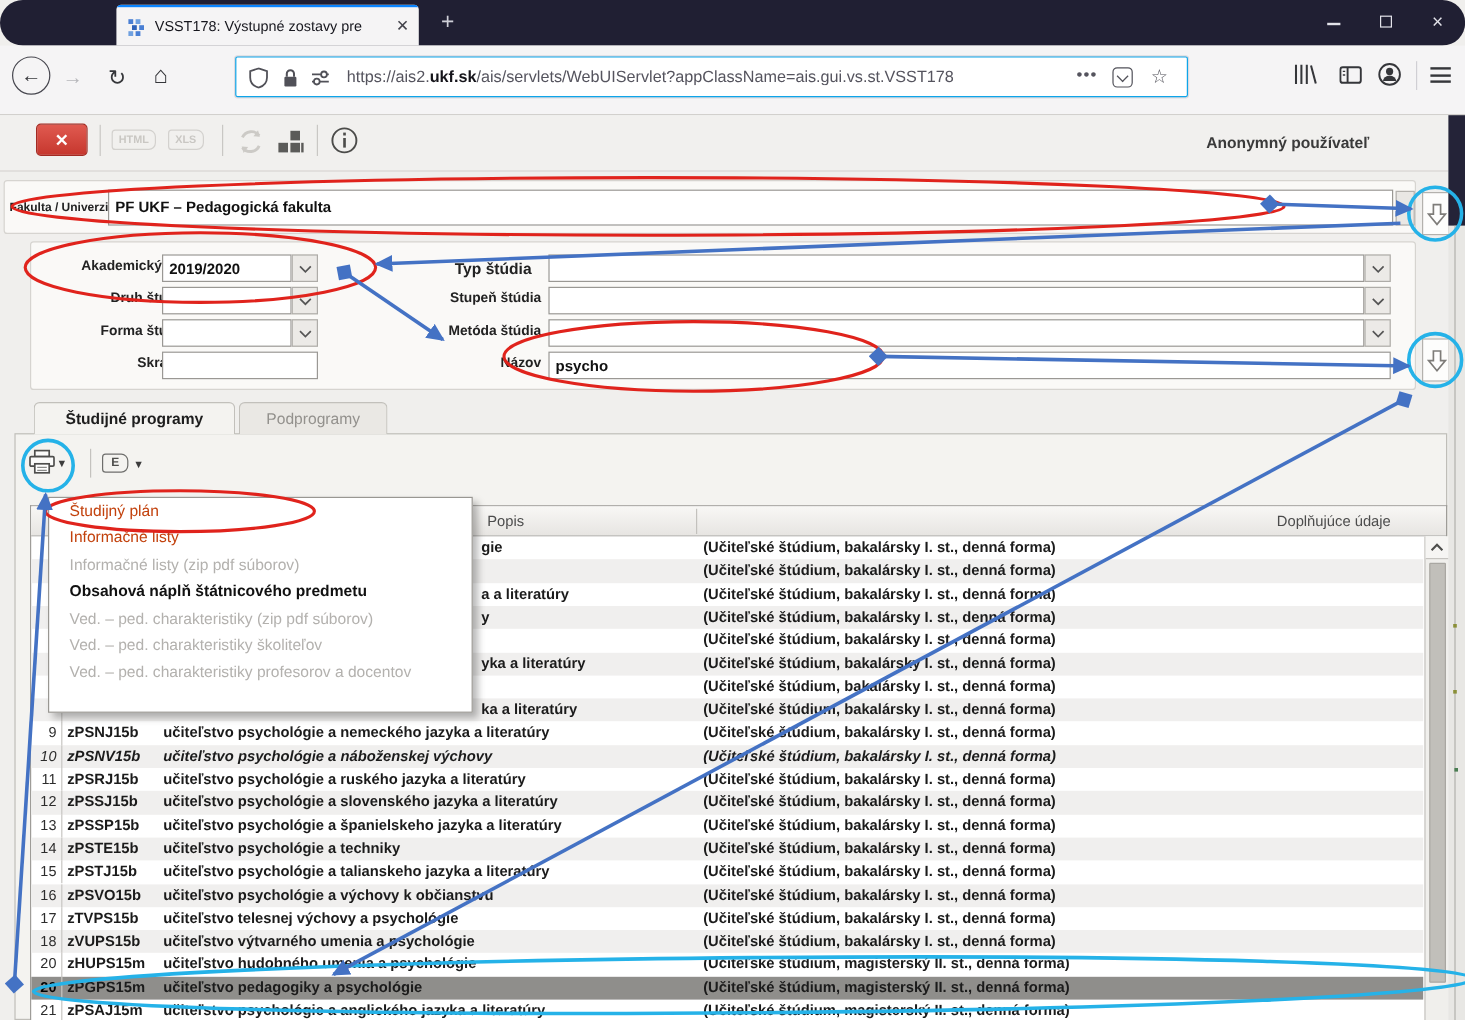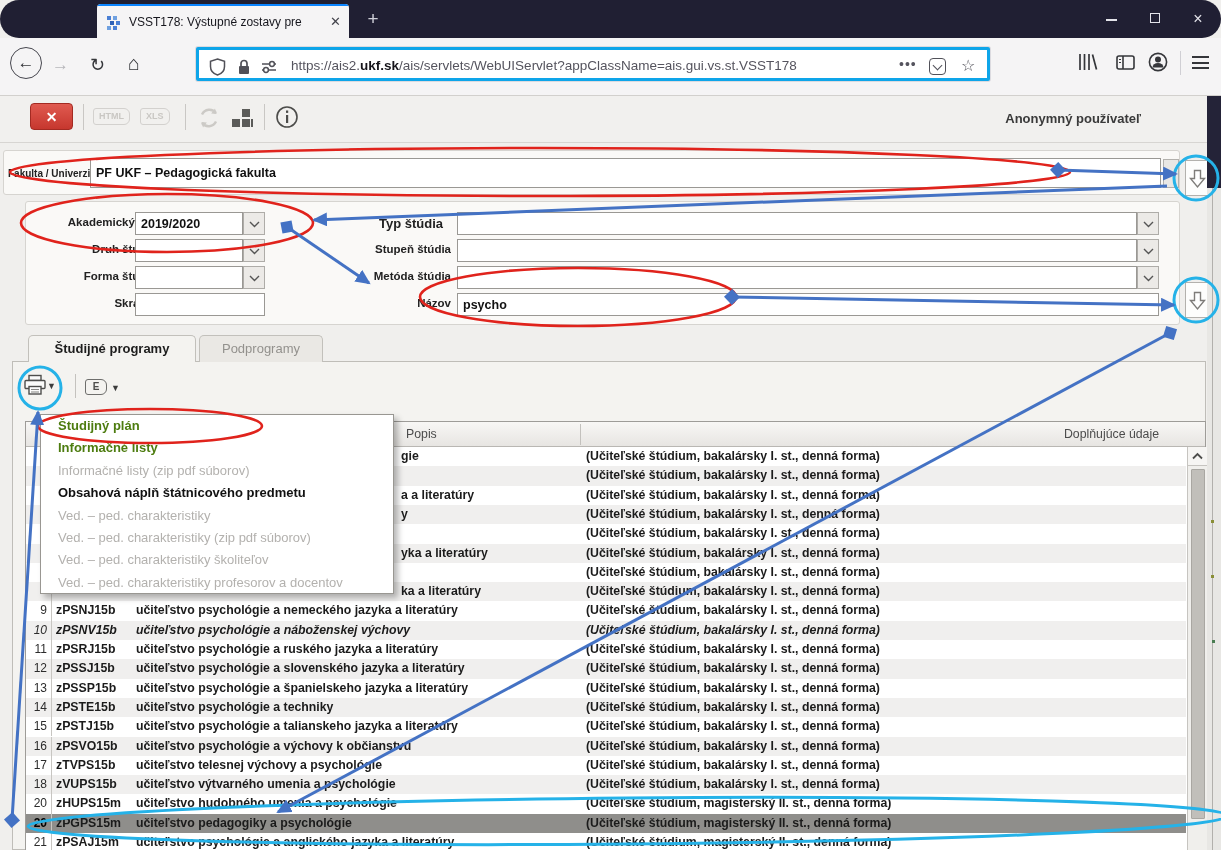--- a/index.html
+++ b/index.html
@@ -22,21 +22,21 @@
   .wmax-g { position:absolute; left:14px; top:13px; width:10px; height:10px; border:1.6px solid #e3e3ea; }
   .wclose-g { color:#e3e3ea; font-size:16px; line-height:38px; }
 
   
   .navbar { position:absolute; left:0; top:38px; width:1221px; height:58px; background:#f5f4f5; border-bottom:1px solid #d2d0cd; }
   .navic { position:absolute; top:0; color:#35363a; }
   .backbtn { left:10px; top:9px; width:32px; height:32px; border:1.6px solid #47474f; border-radius:50%; text-align:center; line-height:29px; font-size:17px; color:#35363a; }
   .fwd { left:52px; top:17px; font-size:17px; color:#b6b6ba; }
   .reload { left:90px; top:16px; font-size:18px; }
   .homeic { left:128px; top:14px; font-size:20px; }
-  .urlbar { position:absolute; left:196px; top:9px; width:794px; height:34px; background:#fff; border:3px solid #0ea5e9; border-radius:2px; box-shadow:0 0 0 1px #dcdbe0; }
+  .urlbar { position:absolute; left:196px; top:9px; width:794px; height:34px; background:#fff; border:1px solid #0ea5e9; border-radius:2px; box-shadow:0 0 0 1px #dcdbe0; }
   .urlbar svg { position:absolute; top:8px; }
   .url-text { position:absolute; left:92px; top:8px; font-size:13.5px; color:#55545e; white-space:nowrap; width:600px; overflow:hidden; }
   .url-text b { color:#15141a; }
   .url-ellip { position:absolute; left:700px; top:6px; color:#55545e; font-size:14px; letter-spacing:1px; }
   .pocketic { position:absolute; left:730px; top:8px; width:17px; height:17px; border:1.6px solid #515159; border-radius:4px; }
   .pocketic:after { content:""; position:absolute; left:3.5px; top:3px; width:6px; height:6px; border:1.6px solid #515159; border-top:none; border-right:none; transform:rotate(-45deg); }
   .staric { position:absolute; left:762px; top:6px; font-size:16px; color:#515159; }
   .navsep { position:absolute; left:1180px; top:13px; width:1px; height:24px; background:#d0cfd4; }
   .burger { position:absolute; left:1192px; top:18px; width:17px; height:13px; }
   .burger i { position:absolute; left:0; width:17px; height:2px; background:#35363a; }
@@ -89,21 +89,21 @@
   .c-desc { left:110px; font-weight:600; }
   .c-desc.frag { left:375px; }
   .c-extra { left:560px; font-weight:600; }
   .vscroll { position:absolute; left:1161px; top:25px; width:20px; height:404px; background:#f0efec; border-left:1px solid #c6c4c0; }
   .vs-up { position:absolute; left:0; top:0; width:19px; height:19px; background:#f6f5f3; border-bottom:1px solid #c6c4c0; }
   .vs-thumb { position:absolute; left:2.5px; top:22px; width:14px; height:350px; background:#c1bfba; border:1px solid #a9a7a2; border-radius:1px; }
 
   
   .pmenu { position:absolute; left:40px; top:414px; width:354px; height:180px; background:#fff; border:1px solid #999792; box-shadow:4px 4px 6px rgba(0,0,0,0.28); z-index:60; }
   .pmenu-item { height:22.4px; line-height:22.4px; padding-left:17px; font-size:13px; white-space:nowrap; }
-  .pmenu-item.normal { color:#4d7c0f; font-weight:700; }
+  .pmenu-item.normal { color:#c2410c; font-weight:400; }
   .pmenu-item.bold { color:#111; font-weight:bold; }
   .pmenu-item.disabled { color:#b3b1ae; font-weight:normal; }
 
   
   .rstrip { position:absolute; left:1207px; top:96px; width:14px; height:754px; background:#e8e7e4; }
   .rstrip-dark { position:absolute; left:0; top:0; width:14px; height:92px; background:#242338; }
   .rstrip-line { position:absolute; left:5px; top:92px; width:1px; height:662px; background:#b2b0ac; }
   .dot { position:absolute; width:3px; height:3px; }
 
   
@@ -440,21 +440,20 @@
           </svg></div>
       <div class="vs-thumb"></div>
     </div>
   </div>
 
   <div class="pmenu" id="print-menu">
       <div class="pmenu-item normal">Študijný plán</div>
       <div class="pmenu-item normal">Informačné listy</div>
       <div class="pmenu-item disabled">Informačné listy (zip pdf súborov)</div>
       <div class="pmenu-item bold">Obsahová náplň štátnicového predmetu</div>
-      <div class="pmenu-item disabled">Ved. – ped. charakteristiky</div>
       <div class="pmenu-item disabled">Ved. – ped. charakteristiky (zip pdf súborov)</div>
       <div class="pmenu-item disabled">Ved. – ped. charakteristiky školiteľov</div>
       <div class="pmenu-item disabled">Ved. – ped. charakteristiky profesorov a docentov</div>
     </div>
 
   <div class="rstrip">
     <div class="rstrip-dark"></div>
     <div class="rstrip-line"></div>
     <div class="dot" style="left:4px; top:424px; background:#8a8f37;"></div>
     <div class="dot" style="left:4px; top:479px; background:#8a8f37;"></div>

